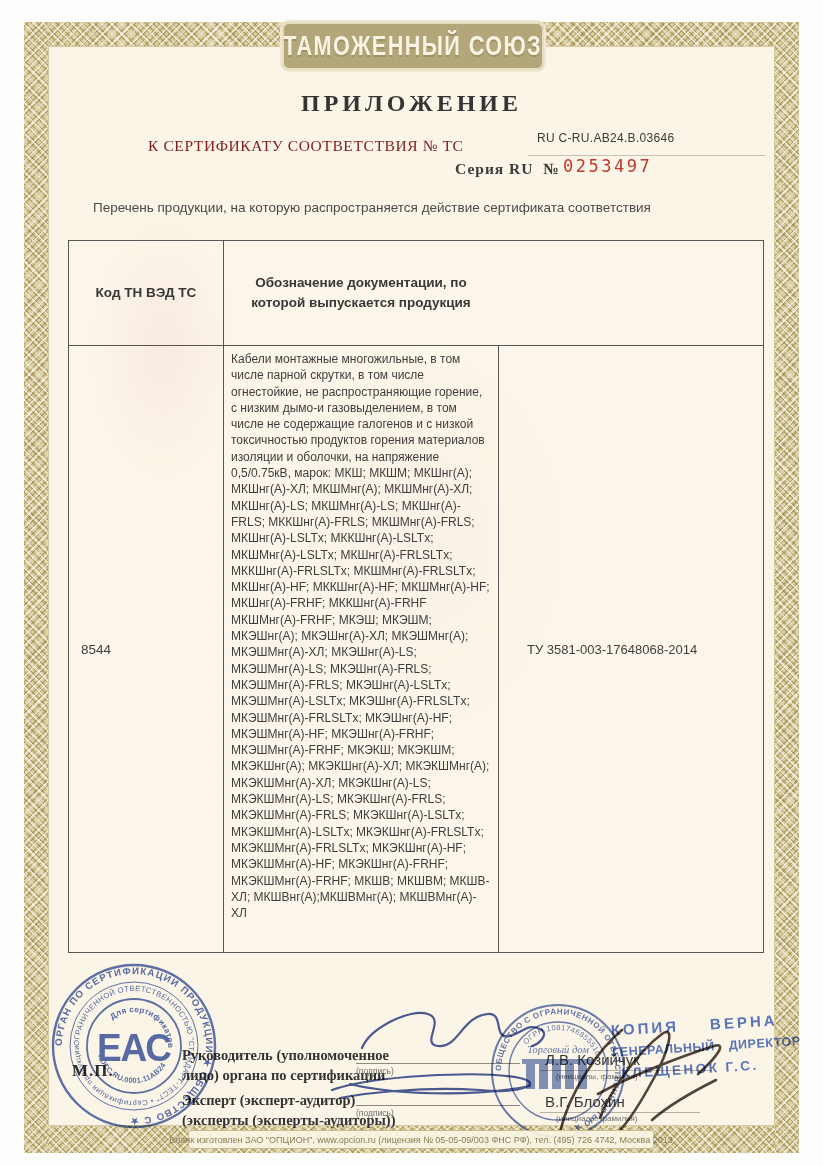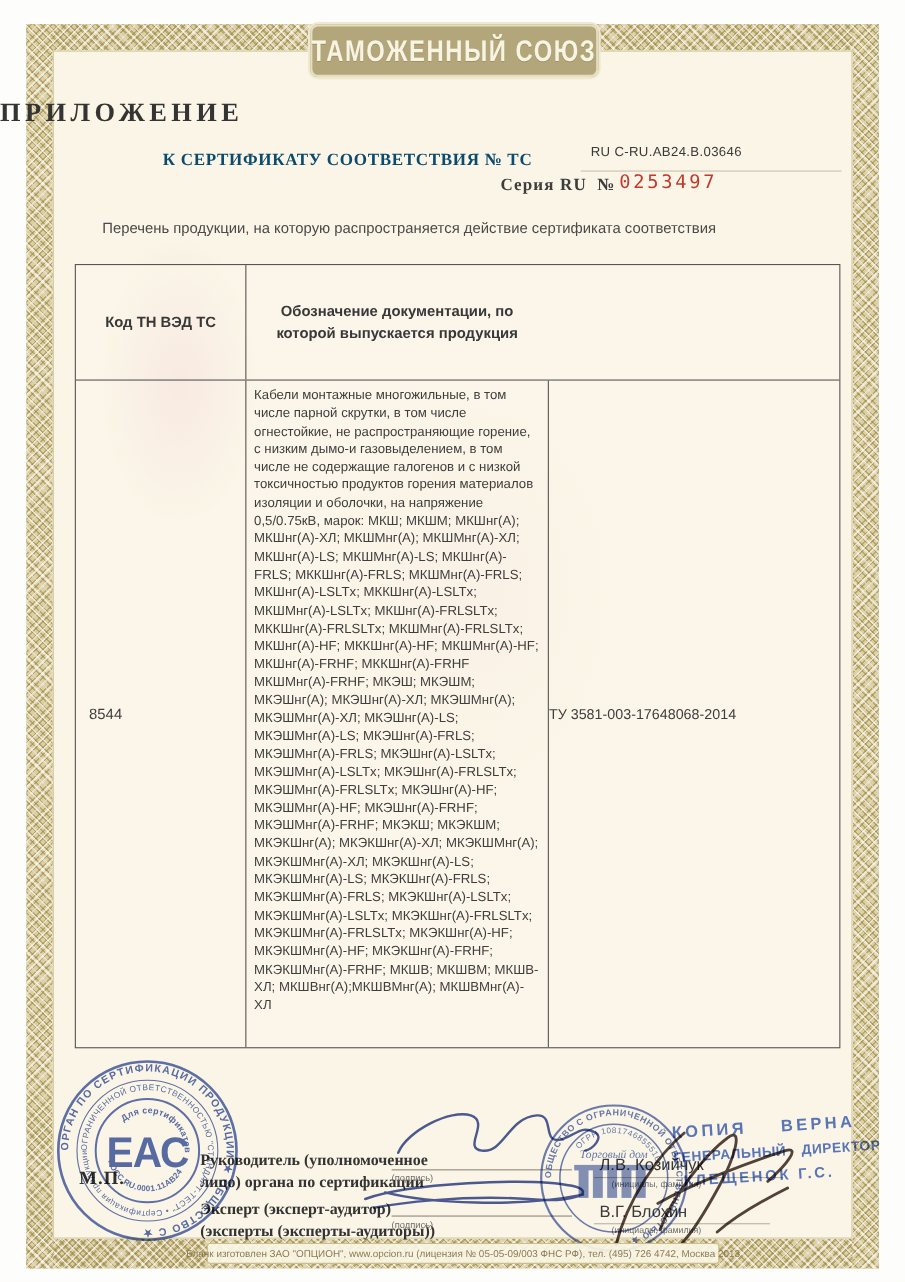--- a/index.html
+++ b/index.html
@@ -24,41 +24,41 @@
   .pink2{left:280px;top:330px;width:300px;height:420px;background:radial-gradient(closest-side,rgba(246,210,214,.25),rgba(246,210,214,0));}
 
   
   .banner{left:282px;top:22px;width:262px;height:48px;background:#b3a67a;border-radius:7px;
           box-shadow:0 0 0 2px #efe8cf, inset 0 0 0 2px rgba(245,240,220,.75);
           display:flex;align-items:center;justify-content:center}
   .banner span{color:#f8f4e4;font-weight:bold;font-size:23px;letter-spacing:1.5px;
           transform:scaleY(1.18) scaleX(.94);text-shadow:0 1px 0 rgba(120,105,55,.35);white-space:nowrap}
 
   
-  .title{left:0;top:90px;width:823px;text-align:left;font-size:24px;font-weight:600;letter-spacing:4px;color:#343434}
-  .certline{left:148px;top:137px;font-size:15.5px;letter-spacing:.6px;color:#0c4a6e;font-weight:700}
+  .title{left:0;top:90px;width:823px;text-align:center;font-size:24px;font-weight:600;letter-spacing:4px;color:#343434}
+  .certline{left:148px;top:137px;font-size:15.5px;letter-spacing:.6px;color:#7f1d1d;font-weight:400}
   .certnum{left:537px;top:131px;width:228px;font-size:12px;color:#3a3a3a;letter-spacing:.3px}
   .certnum-line{left:528px;top:155px;width:237px;height:1px;background:#c9c0ae}
   .series{left:455px;top:160px;font-size:15.5px;letter-spacing:1px;color:#3d3d3d;font-weight:600}
   .numsign{left:543px;top:160px;font-size:15.5px;color:#3d3d3d;font-weight:600}
   .serial{left:563px;top:156px;font-family:"DejaVu Sans Mono",monospace;font-weight:normal;font-size:17px;
           letter-spacing:2.5px;color:#c0392b}
   .intro{left:93px;top:200px;width:660px;font-size:13.5px;color:#4a4a4a}
 
   
   .table{left:68px;top:240px;width:694px;border:1.4px solid #565656;background:rgba(252,248,238,.35)}
   .thead{display:grid;grid-template-columns:154px 275px 265px;border-bottom:1px solid #565656}
   .trow{display:grid;grid-template-columns:154px 275px 265px;min-height:606px}
   .th{display:flex;align-items:center;justify-content:center;text-align:center;
       font-weight:bold;font-size:13.5px;line-height:1.5;color:#383838;padding:8px 10px;height:88px}
   .th+.th,.td+.td{border-left:1px solid #565656}
   .td{color:#3e3e3e}
   .td.c1{display:flex;align-items:center;padding-left:12px;font-size:13.5px}
   .td.c2{padding:5px 7px;font-size:12px;line-height:16.3px}
-  .td.c3{display:flex;align-items:center;padding-left:0;font-size:13px}
+  .td.c3{display:flex;align-items:center;padding-left:28px;font-size:13px}
 
   
   .mp{left:72px;top:1061px;font-size:17px;font-weight:bold;color:#2e2e2e;letter-spacing:1px}
   .lbl-head{left:182px;top:1045px;width:208px;font-size:14.5px;font-weight:600;color:#333;line-height:1.38}
   .lbl-expert{left:182px;top:1090px;width:240px;font-size:14.5px;font-weight:700;color:#333;line-height:1.38}
   .sigline{height:1px;background:#8f897d}
   .sig1-line{left:356px;top:1063px;width:164px}
   .sig2-line{left:356px;top:1105px;width:164px}
   .podpis{font-size:8.5px;color:#6d6d6d;width:164px;text-align:left}
   .podpis.p1{left:356px;top:1066px}

